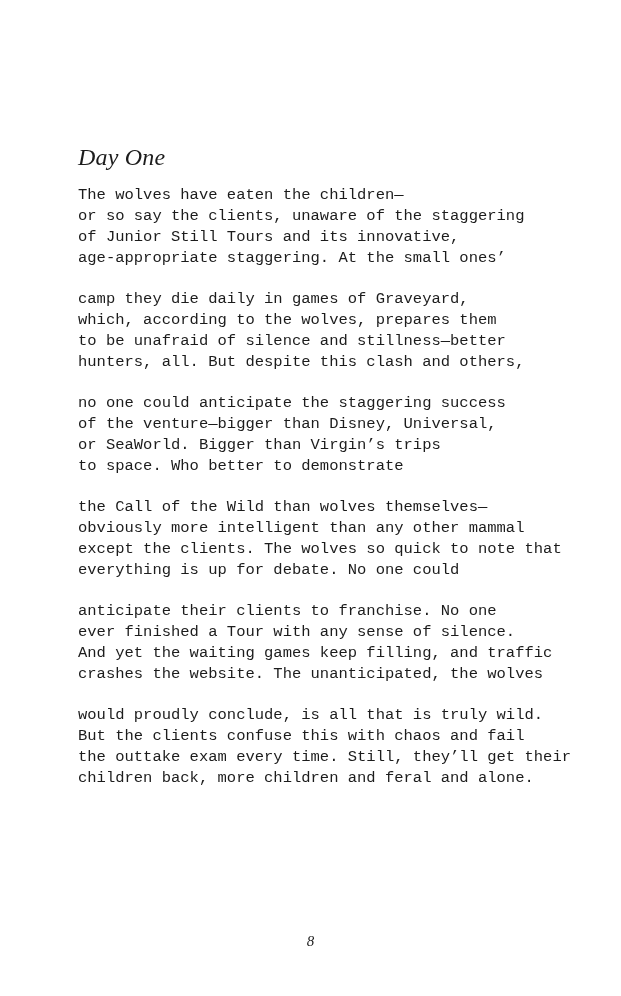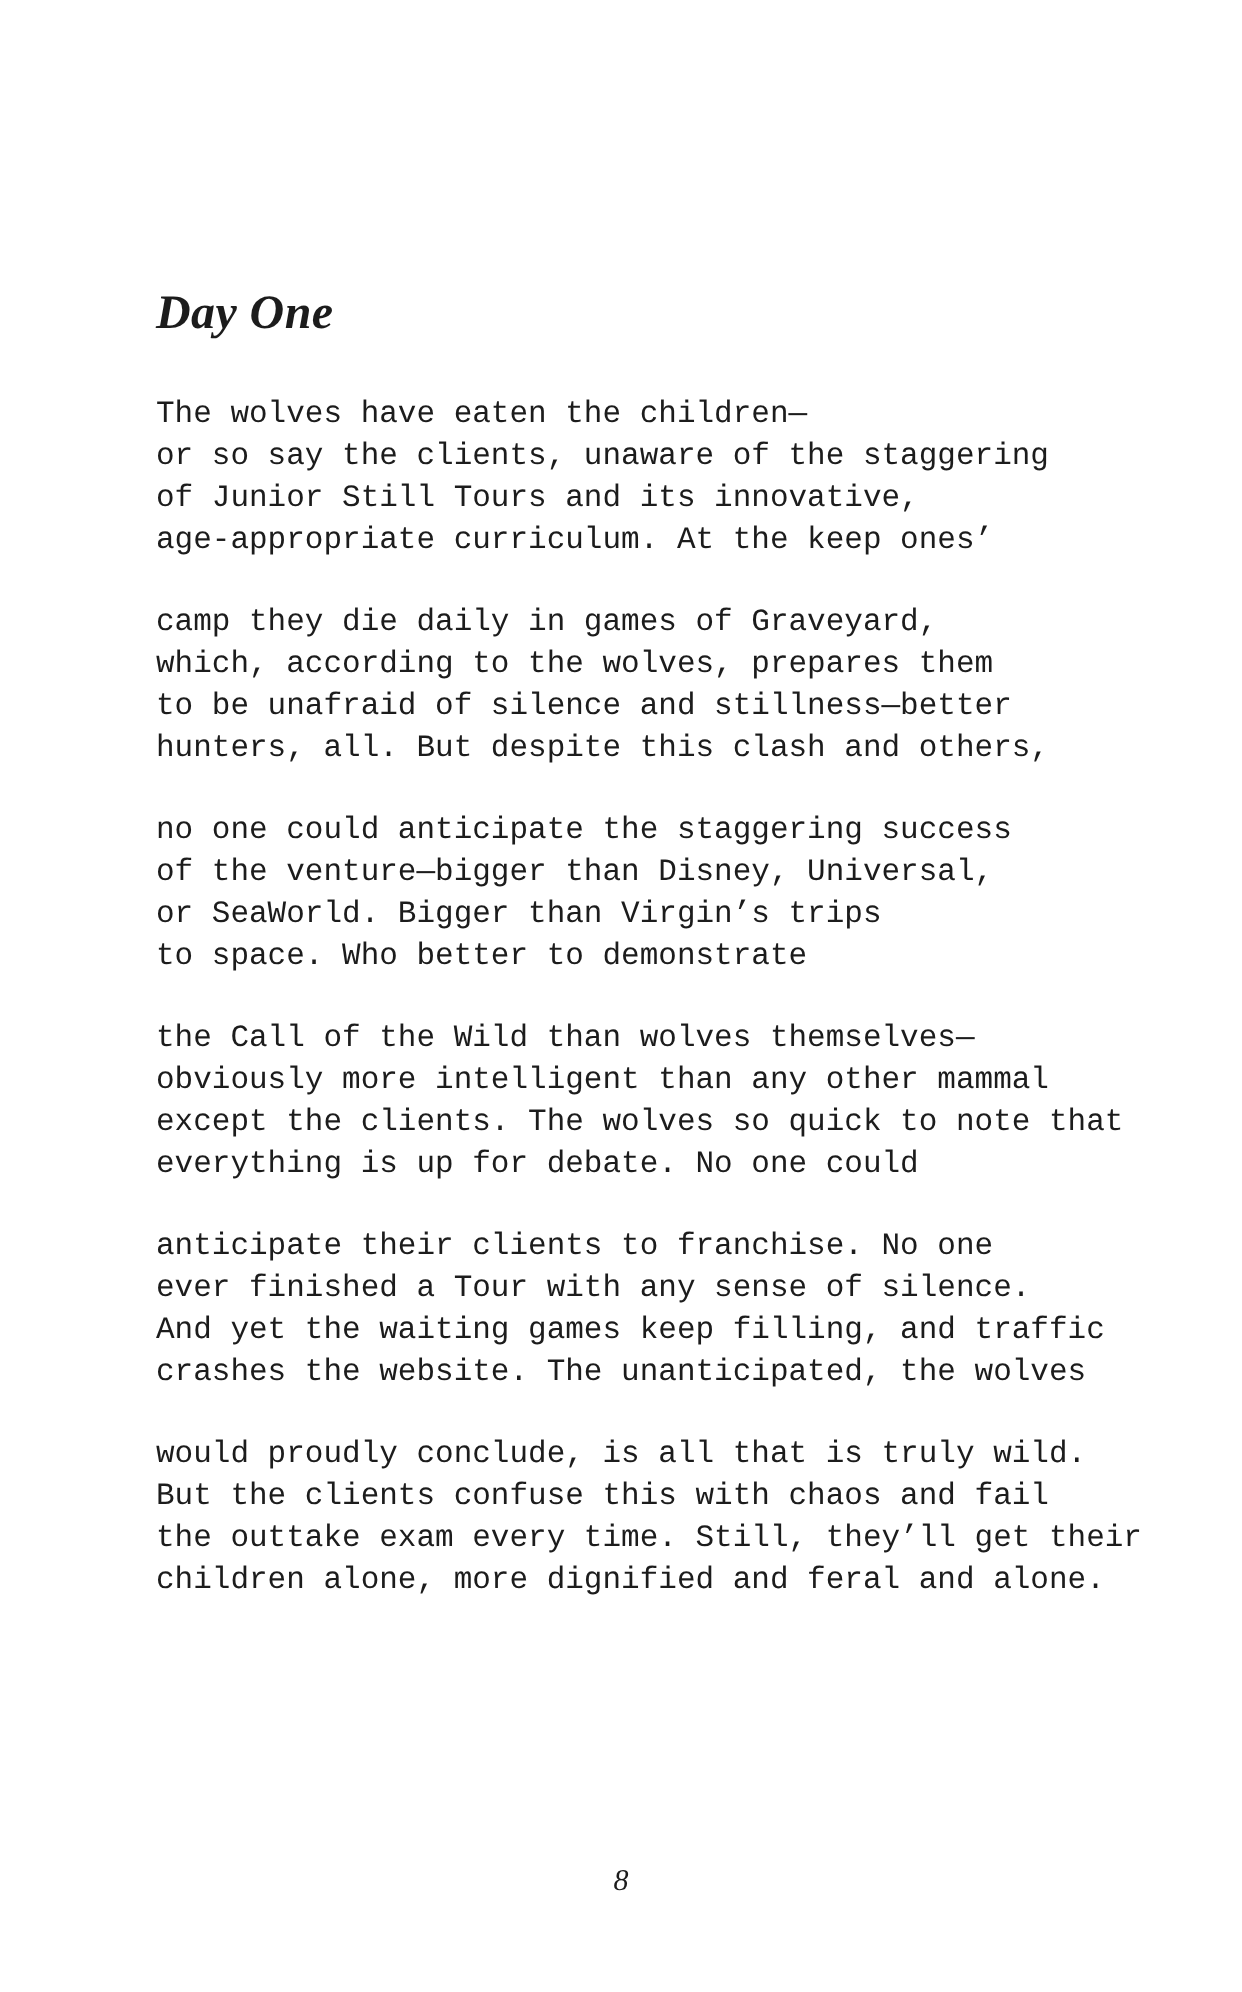--- a/index.html
+++ b/index.html
@@ -18,24 +18,24 @@
     overflow: hidden;
   }
   .content {
     position: absolute;
     left: 78px;
     top: 143px;
     right: 55px;
   }
   .poem-title {
     font-style: italic;
-    font-weight: 700;
+    font-weight: 400;
     font-size: 24px;
     line-height: 28px;
-    margin: 0 0 26px 0;
+    margin: 0 0 14px 0;
     letter-spacing: 0.2px;
   }
   .stanza {
     margin: 0 0 20px 0;
     font-family: Liberation Mono, monospace;
   }
   .stanza:last-child {
     margin-bottom: 0;
   }
   .line {
@@ -60,21 +60,21 @@
 
 <div class="book-page">
   <div class="content">
 
     <h1 class="poem-title">Day One</h1>
 
     <div class="stanza">
       <div class="line">The wolves have eaten the children—</div>
       <div class="line">or so say the clients, unaware of the staggering</div>
       <div class="line">of Junior Still Tours and its innovative,</div>
-      <div class="line">age-appropriate curriculum. At the keep ones’</div>
+      <div class="line">age-appropriate staggering. At the small ones’</div>
     </div>
 
     <div class="stanza">
       <div class="line">camp they die daily in games of Graveyard,</div>
       <div class="line">which, according to the wolves, prepares them</div>
       <div class="line">to be unafraid of silence and stillness—better</div>
       <div class="line">hunters, all. But despite this clash and others,</div>
     </div>
 
     <div class="stanza">
@@ -95,19 +95,19 @@
       <div class="line">anticipate their clients to franchise. No one</div>
       <div class="line">ever finished a Tour with any sense of silence.</div>
       <div class="line">And yet the waiting games keep filling, and traffic</div>
       <div class="line">crashes the website. The unanticipated, the wolves</div>
     </div>
 
     <div class="stanza">
       <div class="line">would proudly conclude, is all that is truly wild.</div>
       <div class="line">But the clients confuse this with chaos and fail</div>
       <div class="line">the outtake exam every time. Still, they’ll get their</div>
-      <div class="line">children alone, more dignified and feral and alone.</div>
+      <div class="line">children back, more children and feral and alone.</div>
     </div>
 
   </div>
 
   <div class="page-number">8</div>
 </div>
 
 </body></html>

